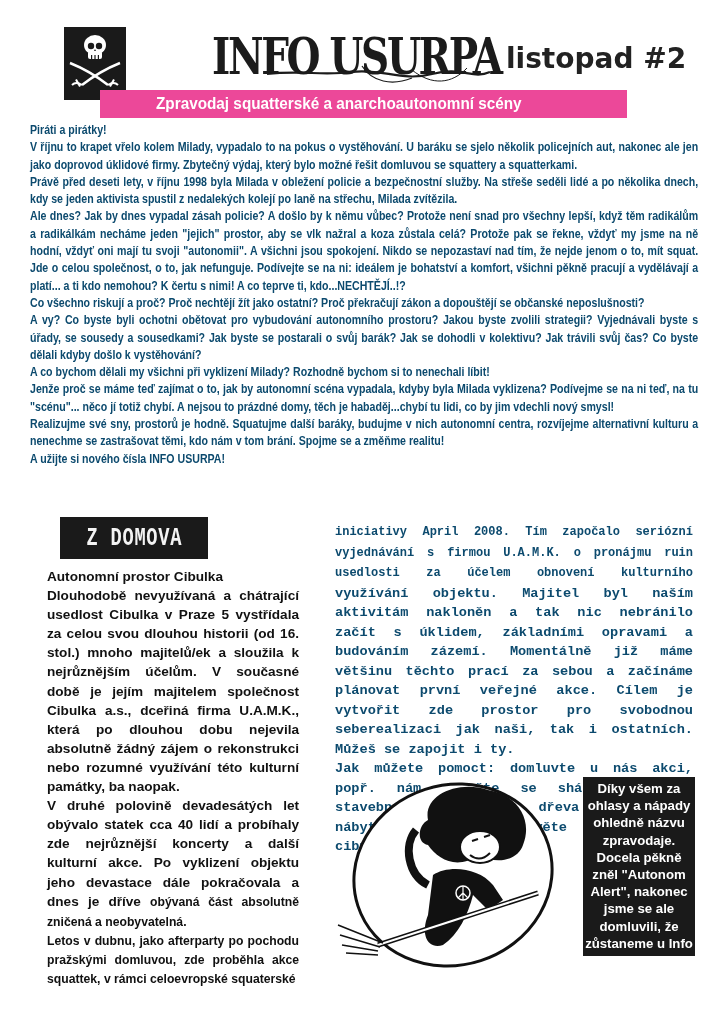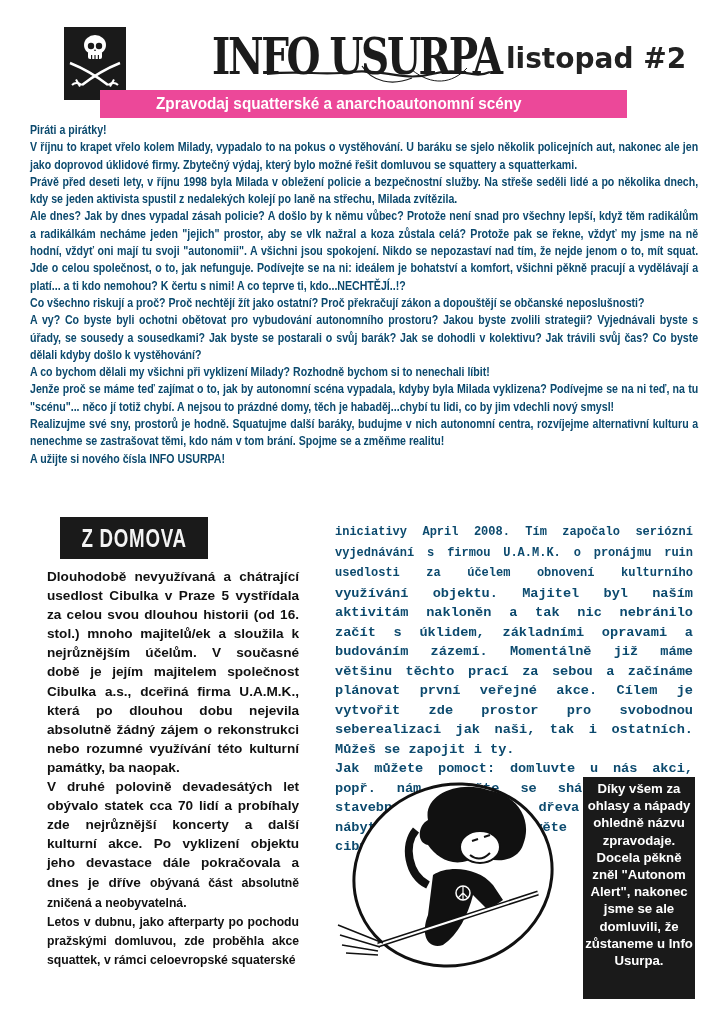--- a/index.html
+++ b/index.html
@@ -31,21 +31,21 @@
       position: absolute; left: 30px; top: 122px; width: 668px;
       font-family: "Liberation Sans", sans-serif; font-weight: bold; font-size: 12.2px;
       line-height: 17.3px; text-align: justify; color: #0c4a6e;
     }
     #editorial p { margin: 0; }
     #editorial .inner { transform: scaleX(0.87); transform-origin: left top; width: 768px; }
 
     
     #section-banner {
       position: absolute; left: 60px; top: 517px; width: 148px; height: 42px; background: #1a1a1a;
-      color: #f4f4f4; font-family: Liberation Sans, sans-serif; font-weight: bold; font-size: 26px;
+      color: #f4f4f4; font-family: Liberation Mono, monospace; font-weight: bold; font-size: 26px;
       text-align: center; line-height: 42px; letter-spacing: 1px;
     }
     #section-banner span { display: inline-block; transform: scaleX(0.72); }
 
     
     #left-col {
       position: absolute; left: 47px; top: 567px; width: 252px;
       font-family: "Liberation Sans", sans-serif; font-weight: bold; font-size: 13.6px;
       line-height: 19.1px; color: #111;
     }
@@ -60,21 +60,21 @@
       line-height: 19.5px; color: #0c4a6e;
     }
     #right-col p { margin: 0; text-align: justify; }
     #right-col .cond { font-size: 12px; }
 
     
     #illustration { position: absolute; left: 328px; top: 775px; width: 238px; height: 210px; }
 
     
     #note-box {
-      position: absolute; left: 583px; top: 777px; width: 112px; height: 222px; background: #1a1a1a;
+      position: absolute; left: 583px; top: 777px; width: 112px; height: 179px; background: #1a1a1a;
       color: #fff; font-family: "Liberation Sans", sans-serif; font-weight: bold; font-size: 13.2px;
       line-height: 17.2px; text-align: center; box-sizing: border-box; padding: 3px 0;
     }
   </style>
 </head>
 <body>
 
 <div id="logo-box">
   <svg width="62" height="73" viewBox="0 0 62 73">
 
@@ -123,22 +123,23 @@
     <p>Realizujme své sny, prostorů je hodně. Squatujme další baráky, budujme v nich autonomní centra, rozvíjejme alternativní kulturu a nenechme se zastrašovat těmi, kdo nám v tom brání. Spojme se a změňme realitu!</p>
     <p>A užijte si nového čísla INFO USURPA!</p>
   </div>
 </div>
 
 <div id="section-banner">
   <span>Z DOMOVA</span>
 </div>
 
 <div id="left-col">
+  <p class="article-title">Autonomní prostor Cibulka</p>
   <p>Dlouhodobě nevyužívaná a chátrající usedlost Cibulka v Praze 5 vystřídala za celou svou dlouhou historii (od 16. stol.) mnoho majitelů/ek a sloužila k nejrůznějším účelům. V současné době je jejím majitelem společnost Cibulka a.s., dceřiná firma U.A.M.K., která po dlouhou dobu nejevila absolutně žádný zájem o rekonstrukci nebo rozumné využívání této kulturní památky, ba naopak.</p>
-  <p><span>V druhé polovině devadesátých let obývalo statek cca 70 lidí a probíhaly zde nejrůznější koncerty a další kulturní akce. Po vyklizení objektu jeho devastace dále pokračovala a dnes je dříve</span> <span class="cond">obývaná část absolutně zničená a neobyvatelná.</span></p>
+  <p><span>V druhé polovině devadesátých let obývalo statek cca 40 lidí a probíhaly zde nejrůznější koncerty a další kulturní akce. Po vyklizení objektu jeho devastace dále pokračovala a dnes je dříve</span> <span class="cond">obývaná část absolutně zničená a neobyvatelná.</span></p>
   <p class="cond">Letos v dubnu, jako afterparty po pochodu pražskými domluvou, zde proběhla akce squattek, v rámci celoevropské squaterské</p>
 </div>
 
 <div id="right-col">
   <p><span class="cond">iniciativy April 2008. Tím započalo seriózní vyjednávání s firmou U.A.M.K. o pronájmu ruin usedlosti za účelem obnovení kulturního</span> <span>využívání objektu. Majitel byl naším aktivitám nakloněn a tak nic nebránilo začít s úklidem, základními opravami a budováním zázemí. Momentálně již máme většinu těchto prací za sebou a začínáme plánovat první veřejné akce. Cílem je vytvořit zde prostor pro svobodnou seberealizaci jak naši, tak i ostatních. Můžeš se zapojit i ty.</span></p>
   <p>Jak můžete pomoct: domluvte u nás akci, popř. nám pomožte se sháněním kamen, stavebního materiálu, dřeva na topení, nábytku atd., ozvěte se na: cibulka.squat@gmail.com</p>
 </div>
 
 <svg id="illustration" viewBox="0 0 238 210">
   <ellipse cx="125" cy="100" rx="100" ry="90" fill="#fff" stroke="#111" stroke-width="3" transform="rotate(-18 125 100)"></ellipse>

